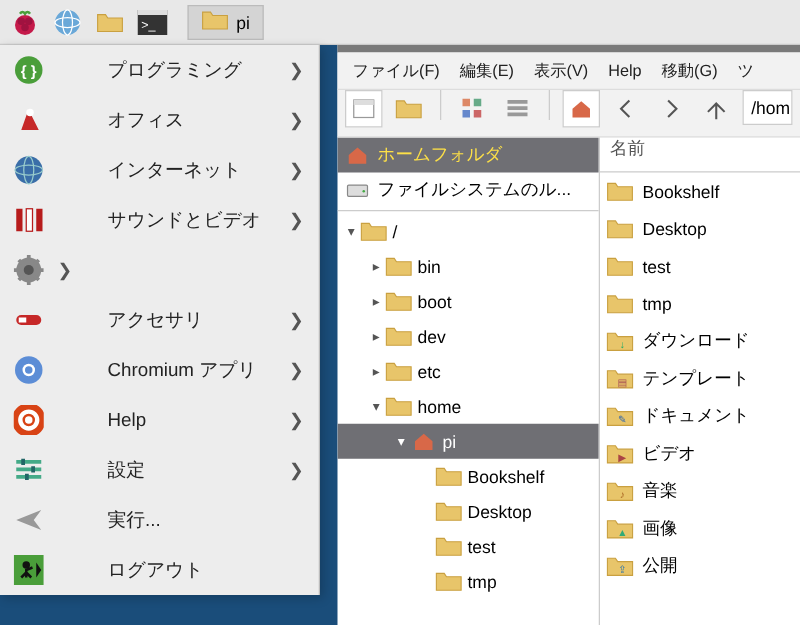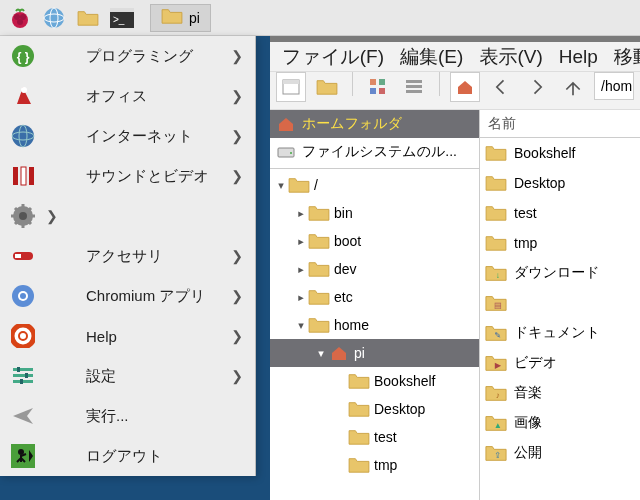--- a/index.html
+++ b/index.html
@@ -13,21 +13,21 @@
 
   
   .startmenu { position: absolute; top: 36px; left: 0; width: 256px; background: #ededed; border-right: 1px solid #bbb; z-index: 10; box-shadow: 2px 2px 8px rgba(0,0,0,0.2); }
   .menu-item { display: flex; align-items: center; height: 40px; padding: 0 12px 0 10px; font-size: 15px; color: #222; cursor: pointer; }
   .menu-icon { width: 26px; height: 26px; display: flex; align-items: center; justify-content: center; margin-right: 10px; flex-shrink: 0; }
   .menu-label { flex: 1; margin-left: 40px; }
   .chevron { font-size: 14px; color: #555; }
 
   
   .filemgr { position: absolute; top: 36px; left: 270px; right: 0; bottom: 0; background: #fff; border-top: 6px solid #7a7a7a; }
-  .fm-menubar { display: flex; align-items: center; height: 30px; padding: 0 6px; font-size: 19px; color: #222; gap: 4px; background: #f2f2f2; border-bottom: 1px solid #ddd; }
+  .fm-menubar { display: flex; align-items: center; height: 30px; padding: 0 6px; font-size: 13px; color: #222; gap: 4px; background: #f2f2f2; border-bottom: 1px solid #ddd; }
   .fm-menuitem { padding: 2px 6px; white-space: nowrap; cursor: pointer; }
   .fm-toolbar { display: flex; height: 38px; padding: 0 6px; gap: 6px; background: #f2f2f2; border-bottom: 1px solid #ddd; }
   .tb-btn { width: 30px; height: 30px; display: flex; align-items: center; justify-content: center; border: 1px solid transparent; cursor: pointer; }
   .tb-btn.boxed { border: 1px solid #ccc; background: #fff; }
   .tb-sep { width: 1px; height: 24px; background: #ccc; margin: 0 4px; }
   .pathbox { flex: 1; height: 28px; border: 1px solid #ccc; background: #fff; padding: 0 6px; font-size: 14px; display: flex; align-items: center; overflow: hidden; }
 
   .fm-body { display: flex; height: calc(100% - 68px); }
   .fm-side { width: 210px; border-right: 1px solid #ccc; overflow: hidden; font-size: 14px; }
   .fm-content { flex: 1; overflow: hidden; font-size: 14px; }
@@ -36,21 +36,21 @@
   .side-row.sel { background: #6f6f74; color: #fde047; }
   .side-row .ico { width: 20px; height: 20px; margin-right: 6px; display: flex; align-items: center; justify-content: center; }
   .side-sep { height: 1px; background: #ccc; margin: 2px 0; }
 
   .tree-row { display: flex; align-items: center; height: 28px; cursor: pointer; }
   .tree-row.sel { background: #6f6f74; color: #fff; }
   .expander { width: 14px; text-align: center; font-size: 11px; color: #555; }
   .tree-row.sel .expander { color: #fff; }
   .tree-row .ico { width: 22px; height: 22px; margin-right: 4px; display: flex; align-items: center; justify-content: center; }
 
-  .content-header { height: 28px; display: flex; align-items: center; border-bottom: 1px solid #ccc; padding: 0 8px; color: #555; }
+  .content-header { height: 28px; display: flex; align-items: flex-start; border-bottom: 1px solid #ccc; padding: 0 8px; color: #555; }
   .file-row { display: flex; align-items: center; height: 30px; padding: 0 4px; cursor: pointer; }
   .file-row .ico { width: 24px; height: 24px; margin-right: 6px; display: flex; align-items: center; justify-content: center; }
 
   
   .folder-svg { width: 22px; height: 18px; }
   .arrow-svg { width: 20px; height: 20px; stroke: #555; stroke-width: 2; fill: none; }
 </style>
 </head>
 <body>
 
@@ -444,20 +444,21 @@
             </span>
             <span>ダウンロード</span>
           </div>
           <div class="file-row">
             <span class="ico">
               <svg width="22" height="20" viewBox="0 0 24 20">
                 <path d="M1 3h7l2 3h13v12H1z" fill="#e8c56a" stroke="#c9a040"></path>
                 <text x="14" y="16" text-anchor="middle" font-size="9" fill="#a55">▤</text>
               </svg>
             </span>
+            <span>テンプレート</span>
           </div>
           <div class="file-row">
             <span class="ico">
               <svg width="22" height="20" viewBox="0 0 24 20">
                 <path d="M1 3h7l2 3h13v12H1z" fill="#e8c56a" stroke="#c9a040"></path>
                 <text x="14" y="16" text-anchor="middle" font-size="9" fill="#36a">✎</text>
               </svg>
             </span>
             <span>ドキュメント</span>
           </div>

